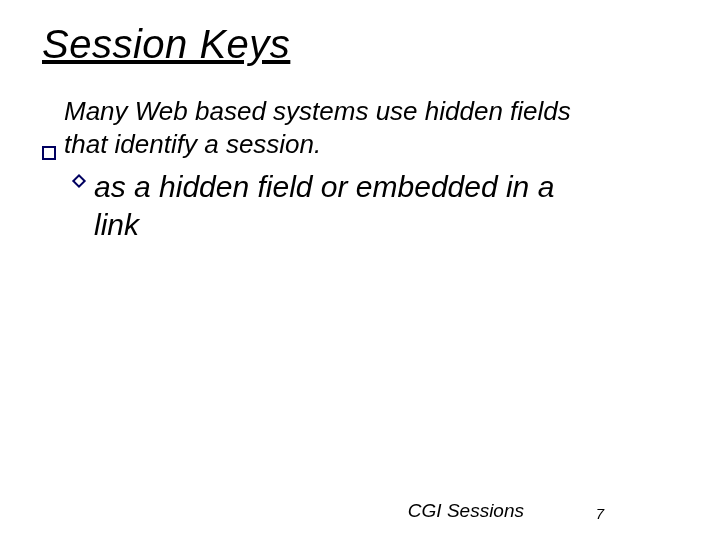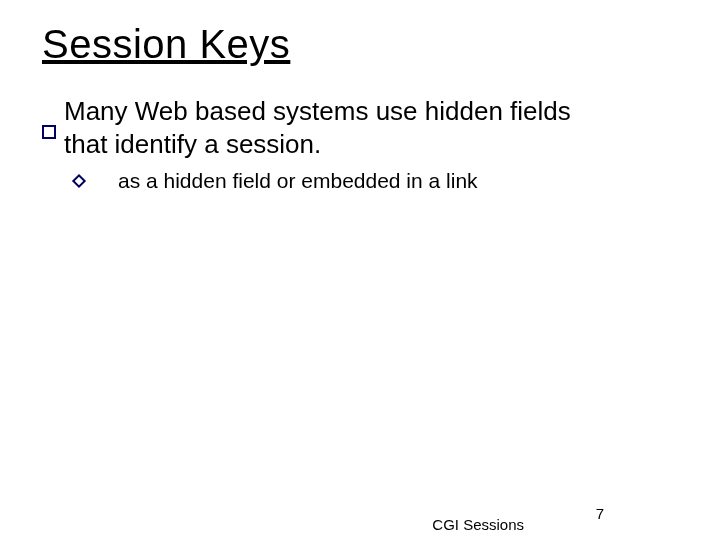--- a/index.html
+++ b/index.html
@@ -11,35 +11,36 @@
     font-family: "Comic Sans MS", "Comic Sans", "Chalkboard SE", cursive, sans-serif;
     color: #000;
     overflow: hidden;
   }
   .slide {
     position: relative;
     width: 644px;
     height: 540px;
     box-sizing: border-box;
     padding: 22px 42px 0 42px;
+    font-style: italic;
   }
   .title {
     font-size: 40px;
     text-decoration: underline;
     margin: 0 0 28px 0;
     font-weight: normal;
     letter-spacing: 0.5px;
   }
   .bullets {
     margin: 0;
     padding: 0;
   }
   .bullet-l1 {
     display: flex;
-    align-items: center;
+    align-items: flex-end;
     font-size: 26px;
     line-height: 1.25;
     margin: 0 0 28px 0;
   }
   .bullet-l1 .glyph {
     flex: 0 0 auto;
     display: inline-block;
     width: 14px;
     height: 14px;
     border: 2px solid #000060;
@@ -49,42 +50,41 @@
   .bullet-l1 .text {
     flex: 1 1 auto;
   }
   .sub-wrap {
     padding-left: 30px;
     margin-top: -20px;
   }
   .bullet-l2 {
     display: flex;
     align-items: flex-start;
-    font-size: 21px;
+    font-size: 30px;
     line-height: 1.25;
     margin: 0 0 10px 0;
-    gap: 24px;
   }
   .bullet-l2 .diamond {
     flex: 0 0 auto;
     width: 10px;
     height: 10px;
     border: 2px solid #000060;
     transform: rotate(45deg);
     margin: 8px 10px 0 2px;
     box-sizing: border-box;
   }
   .bullet-l2 .text {
     flex: 1 1 auto;
   }
   .footer-topic {
     position: absolute;
     right: 120px;
-    bottom: 7px;
-    font-size: 15px;
+    bottom: 18px;
+    font-size: 19px;
   }
   .page-number {
     position: absolute;
     right: 40px;
     bottom: 18px;
     font-size: 15px;
   }
 </style>
 </head>
 <body>

